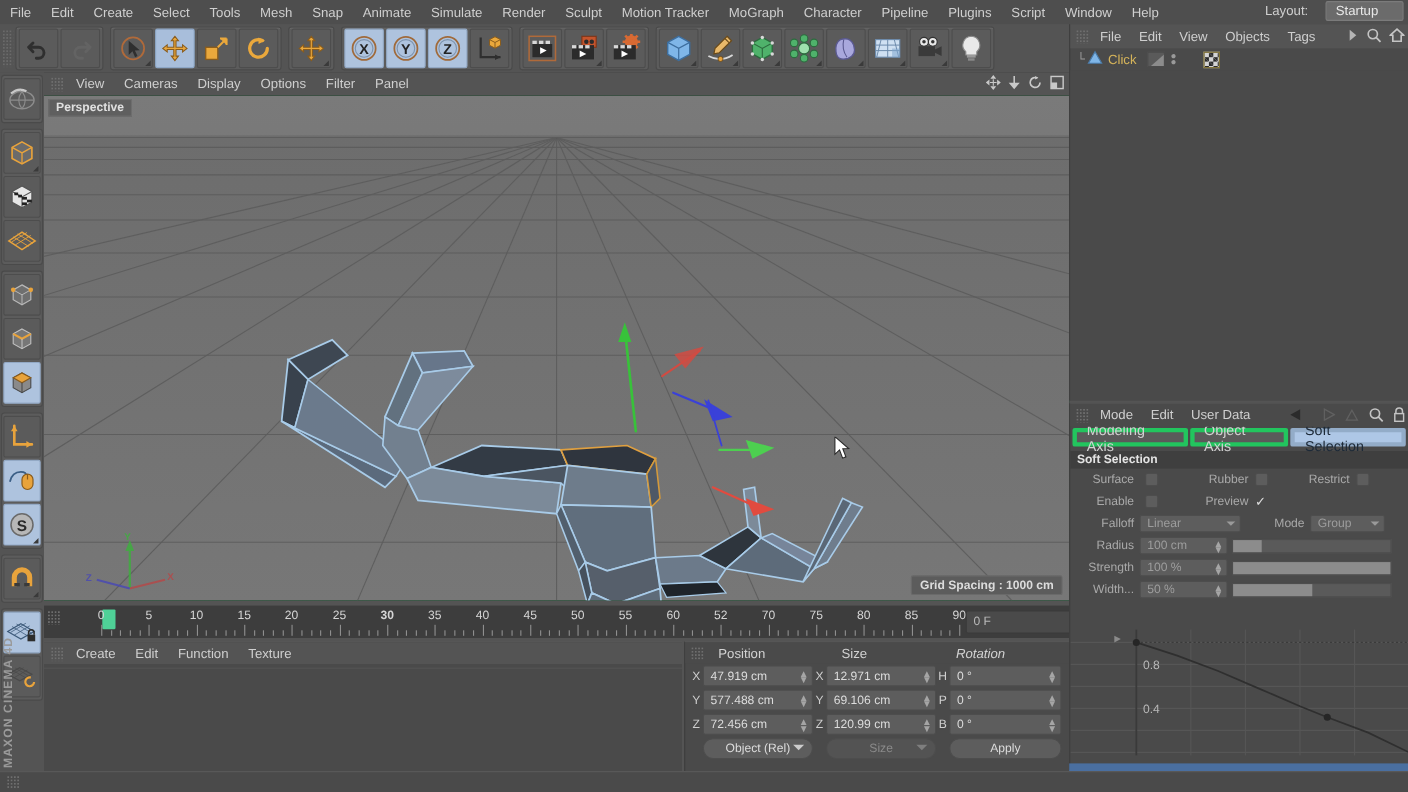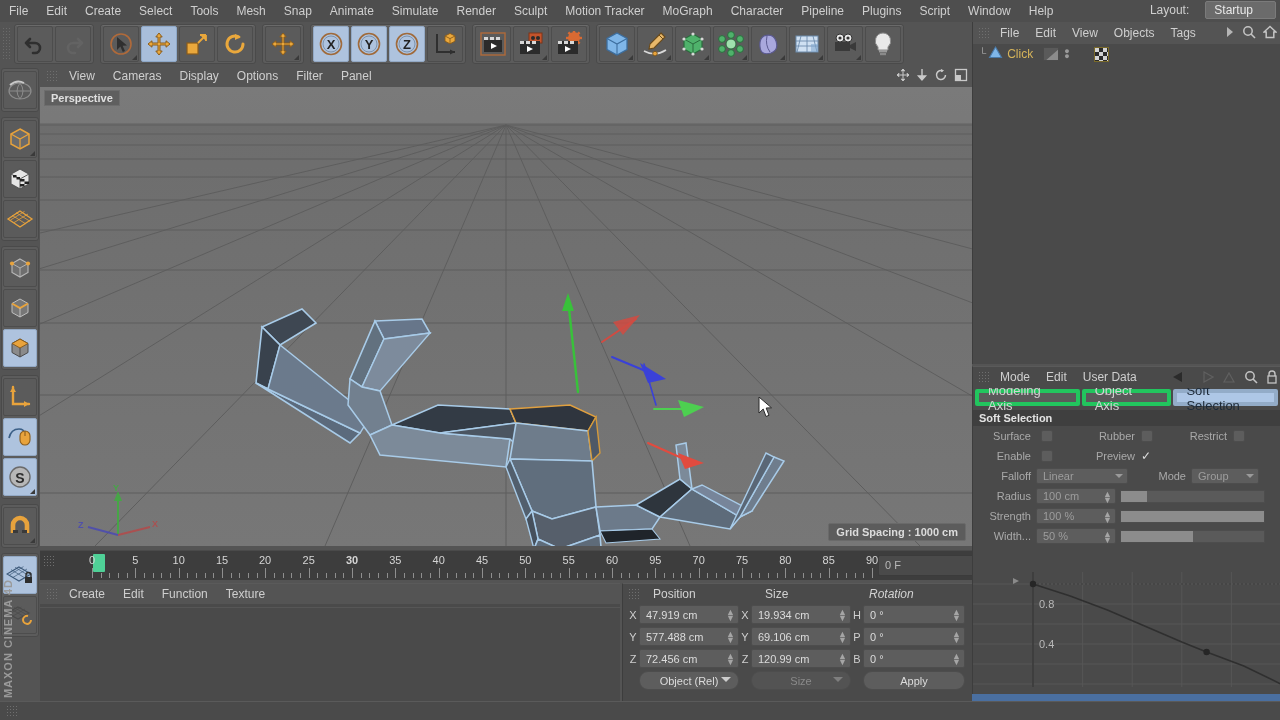--- a/index.html
+++ b/index.html
@@ -786,21 +786,21 @@
         <div class="tl-num" style="left: 130px;">15</div>
         <div class="tl-num" style="left: 173px;">20</div>
         <div class="tl-num" style="left: 216.667px;">25</div>
         <div class="tl-num" style="left: 260px; font-weight: bold;">30</div>
         <div class="tl-num" style="left: 303.333px;">35</div>
         <div class="tl-num" style="left: 346.667px;">40</div>
         <div class="tl-num" style="left: 390px;">45</div>
         <div class="tl-num" style="left: 433.333px;">50</div>
         <div class="tl-num" style="left: 476.667px;">55</div>
         <div class="tl-num" style="left: 520px;">60</div>
-        <div class="tl-num" style="left: 563.333px;">95</div>
+        <div class="tl-num" style="left: 563.333px;">52</div>
         <div class="tl-num" style="left: 606.667px;">70</div>
         <div class="tl-num" style="left: 650px;">75</div>
         <div class="tl-num" style="left: 693.333px;">80</div>
         <div class="tl-num" style="left: 736.667px;">85</div>
         <div class="tl-num" style="left: 780px;">90</div>
         <div class="tl-tick" style="left: 0px; height: 10px;"></div>
         <div class="tl-tick" style="left: 8.66667px; height: 5px;"></div>
         <div class="tl-tick" style="left: 17.3333px; height: 5px;"></div>
         <div class="tl-tick" style="left: 26px; height: 5px;"></div>
         <div class="tl-tick" style="left: 34.6667px; height: 5px;"></div>
@@ -918,21 +918,21 @@
     </div>
 
     <div class="co-row">
       <div class="co-ax" style="margin-left:4px;">X</div>
       <div class="co-field" style="width:100px;">
         <span>47.919 cm</span>
         <span class="co-sp">▲<br>▼</span>
       </div>
       <div class="co-ax">X</div>
       <div class="co-field" style="width:100px;">
-        <span>19.934 cm</span>
+        <span>12.971 cm</span>
         <span class="co-sp">▲<br>▼</span>
       </div>
       <div class="co-ax">H</div>
       <div class="co-field" style="width:102px;">
         <span>0 °</span>
         <span class="co-sp">▲<br>▼</span>
       </div>
     </div>
 
     <div class="co-row">

